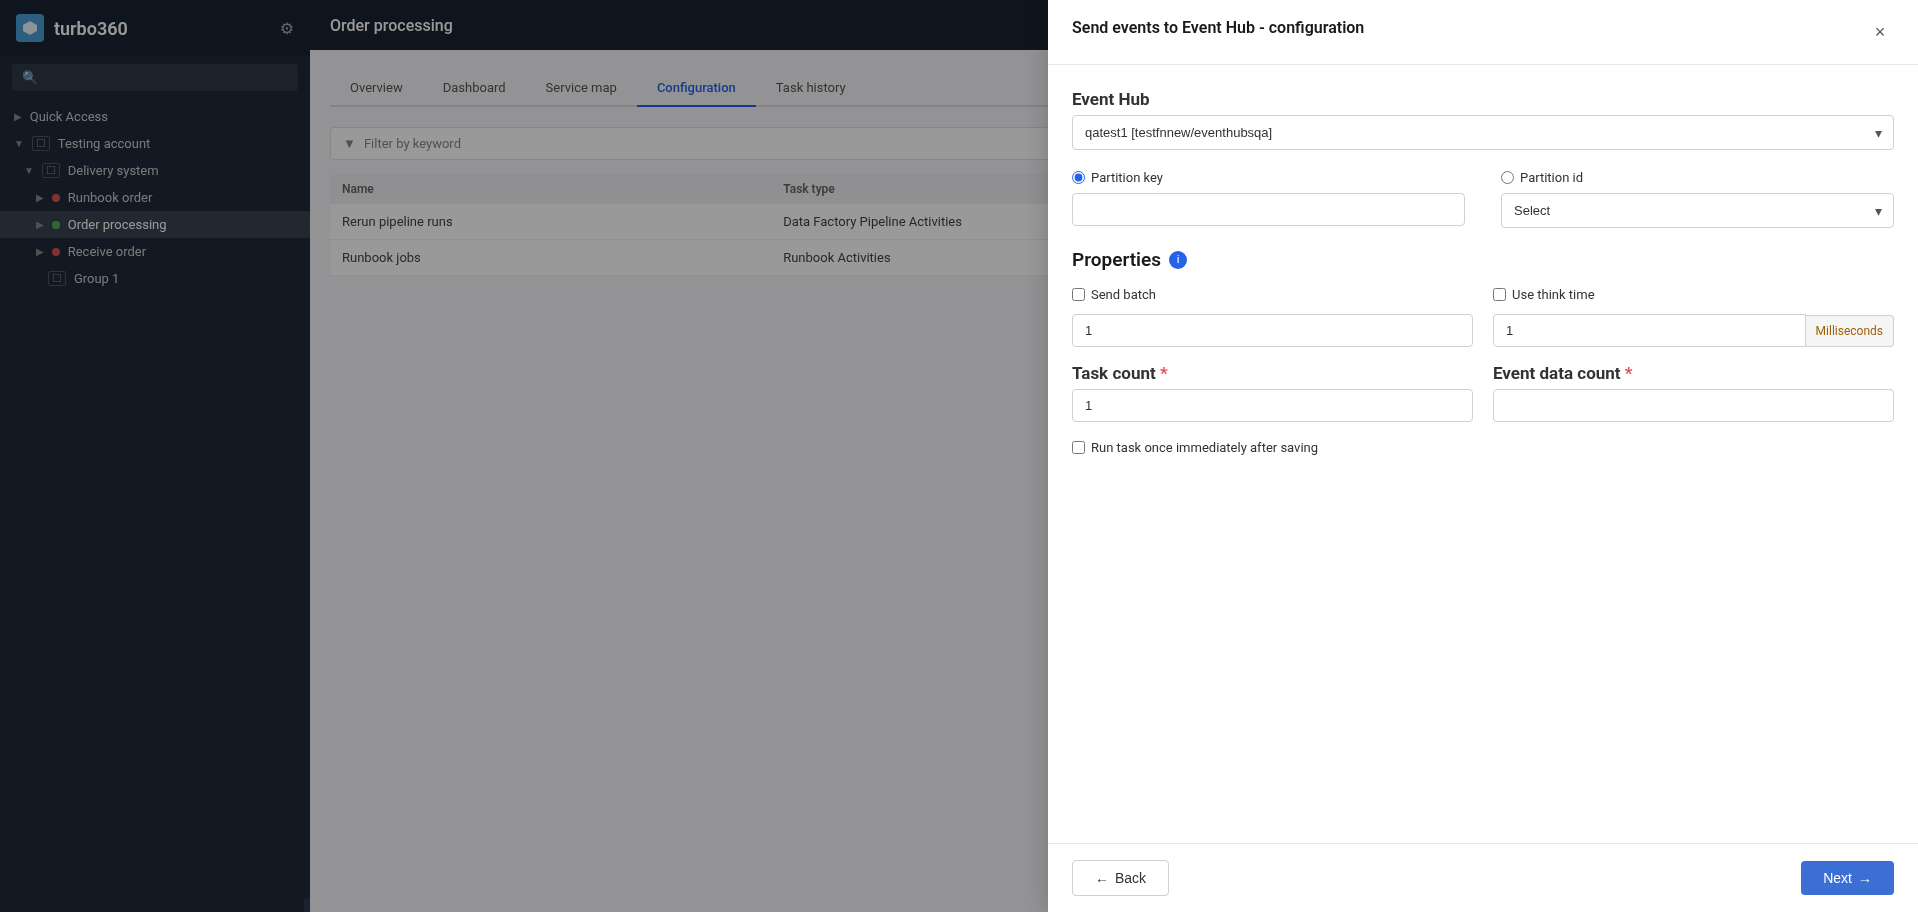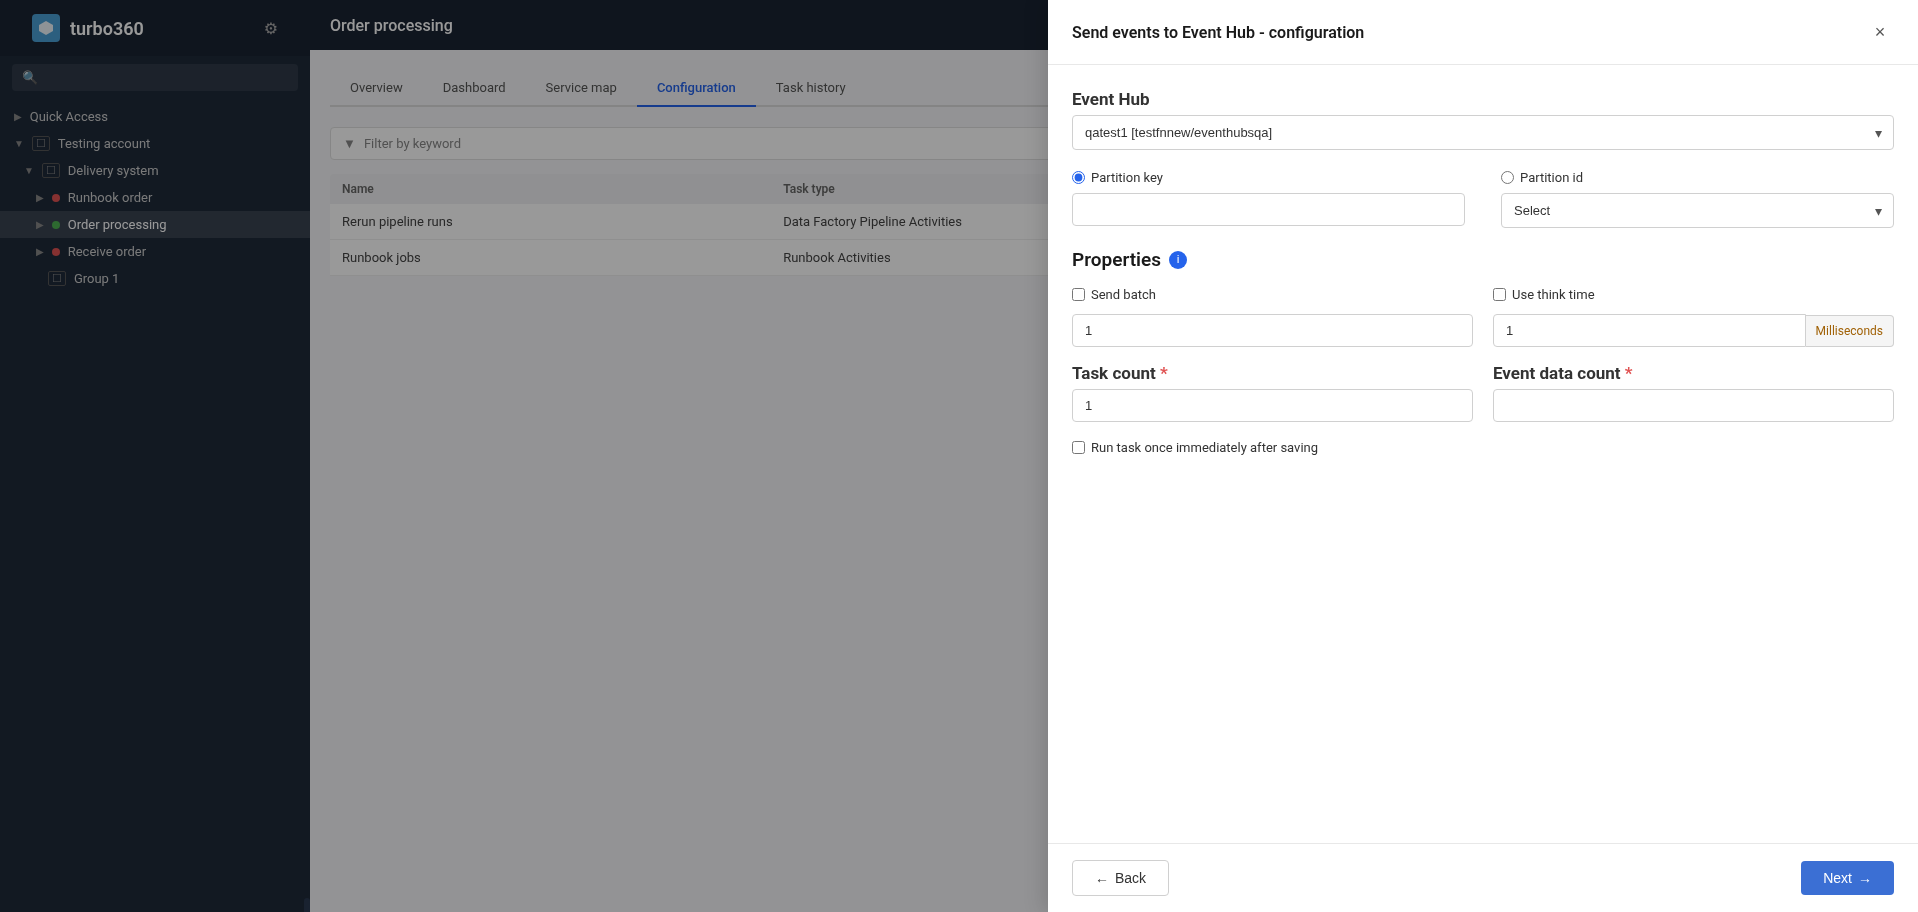--- a/index.html
+++ b/index.html
@@ -12,21 +12,21 @@
       filter: blur(1px);
       z-index: 0;
     }
 
     
     .sidebar {
       position: absolute; top: 0; left: 0; width: 310px; height: 912px;
       background: #1e2a3a; z-index: 1;
     }
     .sidebar-header {
-      background: #1a2332; padding: 14px 32px; display: flex; align-items: center; gap: 10px;
+      background: #1a2332; padding: 14px 16px; display: flex; align-items: center; gap: 10px;
     }
     .logo-icon { width: 28px; height: 28px; background: #4a9fd4; border-radius: 4px; display:flex; align-items:center; justify-content:center; }
     .logo-text { color: #ffffff; font-size: 18px; font-weight: 600; }
     .sidebar-section { padding: 4px 0; }
     .sidebar-item { display: flex; align-items: center; gap: 8px; padding: 6px 14px; color: #ccc; font-size: 13px; cursor: pointer; }
     .sidebar-item.active { background: rgba(255,255,255,0.12); color: #fff; }
     .sidebar-item .dot { width: 8px; height: 8px; border-radius: 50%; flex-shrink: 0; }
     .dot-red { background: #e05252; }
     .dot-green { background: #4caf50; }
     .chevron { font-size: 10px; color: #888; }
@@ -55,21 +55,21 @@
       background: rgba(0,0,0,0.4); z-index: 10;
     }
 
     
     .dialog {
       position: fixed; top: 0; right: 0; width: 870px; height: 912px;
       background: #fff; z-index: 20; display: flex; flex-direction: column;
       box-shadow: -4px 0 20px rgba(0,0,0,0.15);
     }
     .dialog-header {
-      display: flex; align-items: center; justify-content: space-between;
+      display: flex; align-items: flex-start; justify-content: space-between;
       padding: 18px 24px; border-bottom: 1px solid #e8e8e8;
       background: #fff;
     }
     .dialog-title { font-size: 16px; font-weight: 600; color: #1a1a1a; }
     .close-btn { width: 28px; height: 28px; display: flex; align-items: center; justify-content: center; cursor: pointer; color: #555; font-size: 18px; border: none; background: transparent; }
 
     .dialog-body { flex: 1; padding: 24px; overflow-y: auto; }
 
     .form-group { margin-bottom: 20px; }
     .form-label { font-size: 17px; color: #333; font-weight: 700; margin-bottom: 6px; display: block; }

